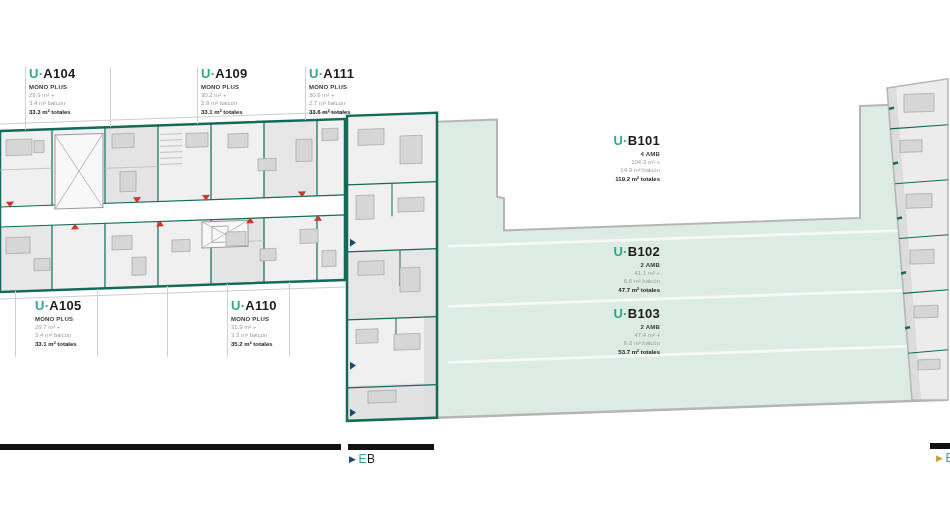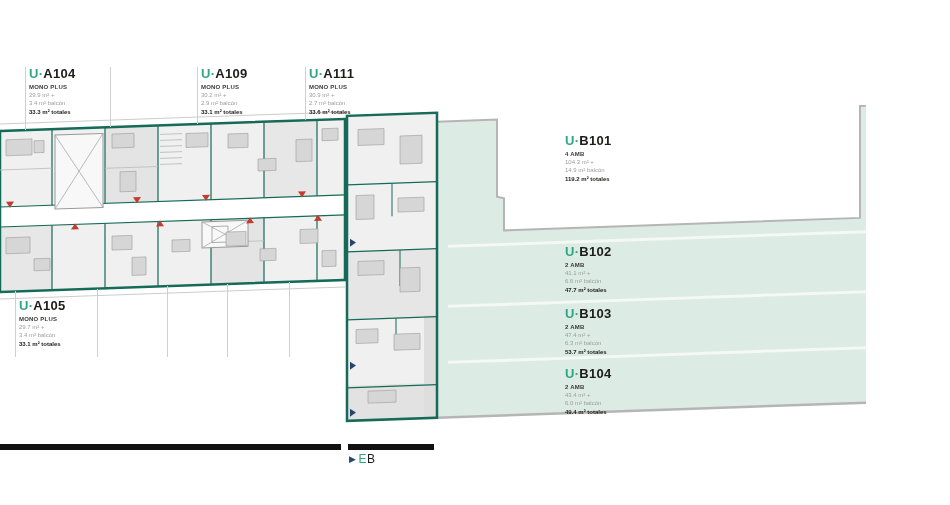--- a/index.html
+++ b/index.html
@@ -1,25 +1,25 @@
 <!DOCTYPE html>
 <html><head>
 <meta charset="utf-8">
 <style>
   html,body{margin:0;padding:0;background:#fff;}
-  #stage{position:relative;width:866px;height:505px;background:#ffffff;overflow:hidden;
+  #stage{position:relative;width:950px;height:505px;background:#ffffff;overflow:hidden;
          font-family:"Liberation Sans", sans-serif;}
   svg{position:absolute;left:0;top:0;}
   .ulabel{position:absolute;width:72px;line-height:1.1;}
   .ulabel .code{font-size:13px;font-weight:bold;color:#1c1c1a;letter-spacing:.3px;}
   .ulabel .code .u{color:#2ea786;}
   .ulabel .type{font-size:6px;font-weight:bold;color:#393937;margin-top:3px;letter-spacing:.2px;}
   .ulabel .meta{font-size:6px;color:#9d9d9d;margin-top:1.5px;}
   .ulabel .total{font-size:6px;font-weight:bold;color:#232321;margin-top:1.5px;}
-  .blabel{width:95px;}
+  .blabel{width:95px;text-align:right;}
   .bar{position:absolute;height:6px;background:#111;}
   .marker{position:absolute;font-weight:normal;font-size:12px;letter-spacing:.5px;}
   .marker .arr{color:#27466e;font-size:9px;vertical-align:1px;margin-right:2px;}
   .marker .accent{color:#2ea786;}
   .marker .dark{color:#1c1c1a;}
   .marker-r .arr{color:#c2a23e;}
 </style>
 </head>
 <body>
 
@@ -178,26 +178,33 @@
     <div class="total">33.1 m² totales</div>
   </div>
   <div class="ulabel" style="left:309px;top:67px">
     <div class="code"><span class="u">U·</span><span>A111</span></div>
     <div class="type">MONO PLUS</div>
     <div class="meta">30.9 m² +</div>
     <div class="meta">2.7 m² balcón</div>
     <div class="total">33.6 m² totales</div>
   </div>
 
-  <div class="ulabel" style="left:19px;top:299px">
+  <div class="ulabel" style="left:35px;top:299px">
     <div class="code"><span class="u">U·</span><span>A105</span></div>
     <div class="type">MONO PLUS</div>
     <div class="meta">29.7 m² +</div>
     <div class="meta">3.4 m² balcón</div>
     <div class="total">33.1 m² totales</div>
+  </div>
+  <div class="ulabel" style="left:231px;top:299px">
+    <div class="code"><span class="u">U·</span><span>A110</span></div>
+    <div class="type">MONO PLUS</div>
+    <div class="meta">31.9 m² +</div>
+    <div class="meta">3.3 m² balcón</div>
+    <div class="total">35.2 m² totales</div>
   </div>
 
   <div class="ulabel blabel" style="left:565px;top:134px">
     <div class="code"><span class="u">U·</span><span>B101</span></div>
     <div class="type">4 AMB</div>
     <div class="meta">104.3 m² +</div>
     <div class="meta">14.9 m² balcón</div>
     <div class="total">119.2 m² totales</div>
   </div>
   <div class="ulabel blabel" style="left:565px;top:245px">
@@ -207,27 +214,20 @@
     <div class="meta">6.6 m² balcón</div>
     <div class="total">47.7 m² totales</div>
   </div>
   <div class="ulabel blabel" style="left:565px;top:307px">
     <div class="code"><span class="u">U·</span><span>B103</span></div>
     <div class="type">2 AMB</div>
     <div class="meta">47.4 m² +</div>
     <div class="meta">6.3 m² balcón</div>
     <div class="total">53.7 m² totales</div>
   </div>
-  <div class="ulabel blabel" style="left:565px;top:367px">
-    <div class="code"><span class="u">U·</span><span>B104</span></div>
-    <div class="type">2 AMB</div>
-    <div class="meta">43.4 m² +</div>
-    <div class="meta">6.0 m² balcón</div>
-    <div class="total">49.4 m² totales</div>
-  </div>
 
   <div class="bar" style="left:0;top:444px;width:341px"></div>
   <div class="bar" style="left:348px;top:444px;width:86px"></div>
   <div class="bar" style="left:930px;top:443px;width:20px"></div>
 
   <div class="marker" style="left:349px;top:452px">
     <span class="arr">▶</span><span class="accent">E</span><span class="dark">B</span>
   </div>
   <div class="marker marker-r" style="left:936px;top:451px">
     <span class="arr">▶</span><span class="accent">E</span>

